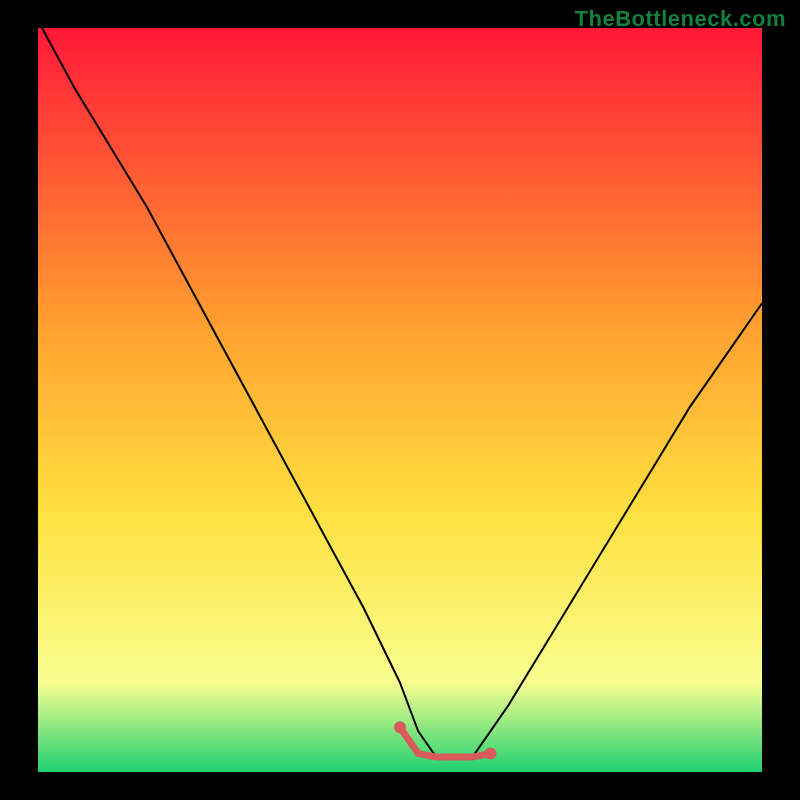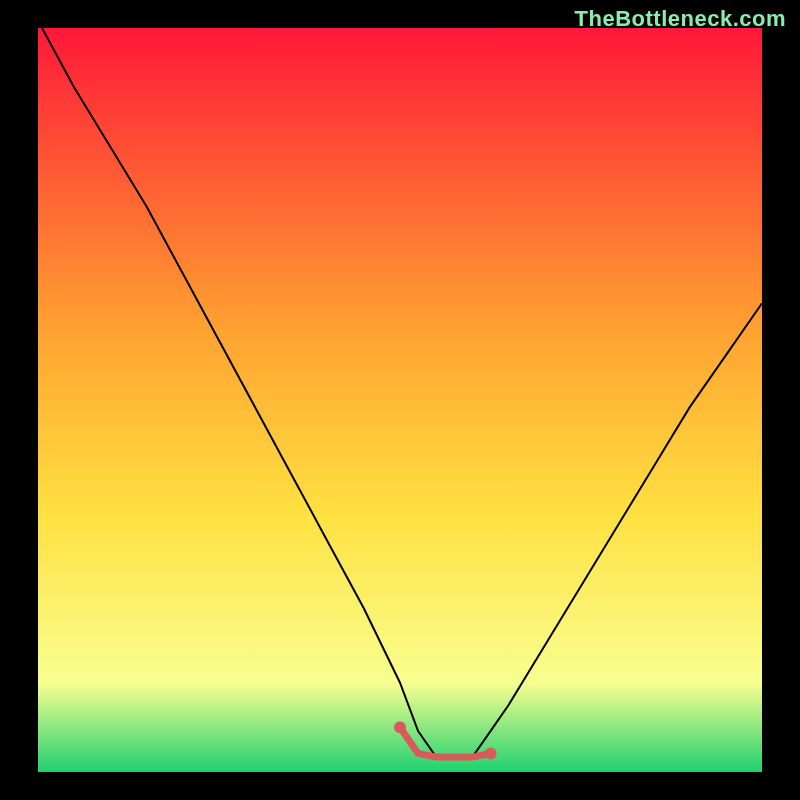--- a/index.html
+++ b/index.html
@@ -14,21 +14,21 @@
   .frame {
     position: relative;
     width: 800px;
     height: 800px;
     background: #000;
   }
   .watermark {
     position: absolute;
     top: 6px;
     right: 14px;
-    color: #86efac;
+    color: #15803d;
     font-size: 22px;
     font-weight: 600;
     letter-spacing: 0.5px;
     z-index: 10;
     text-align: center;
   }
   svg {
     display: block;
     position: absolute;
     top: 0;

